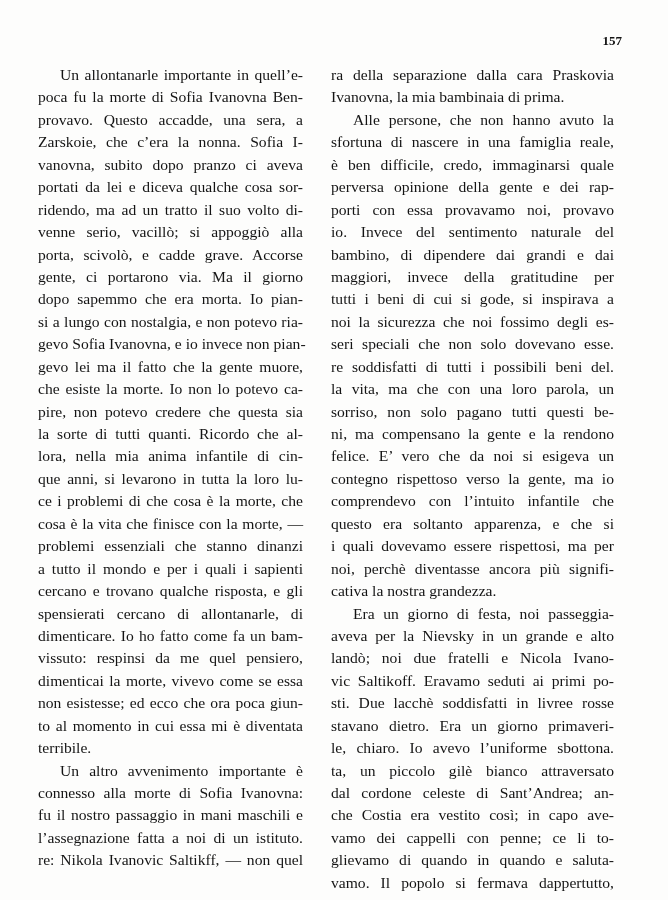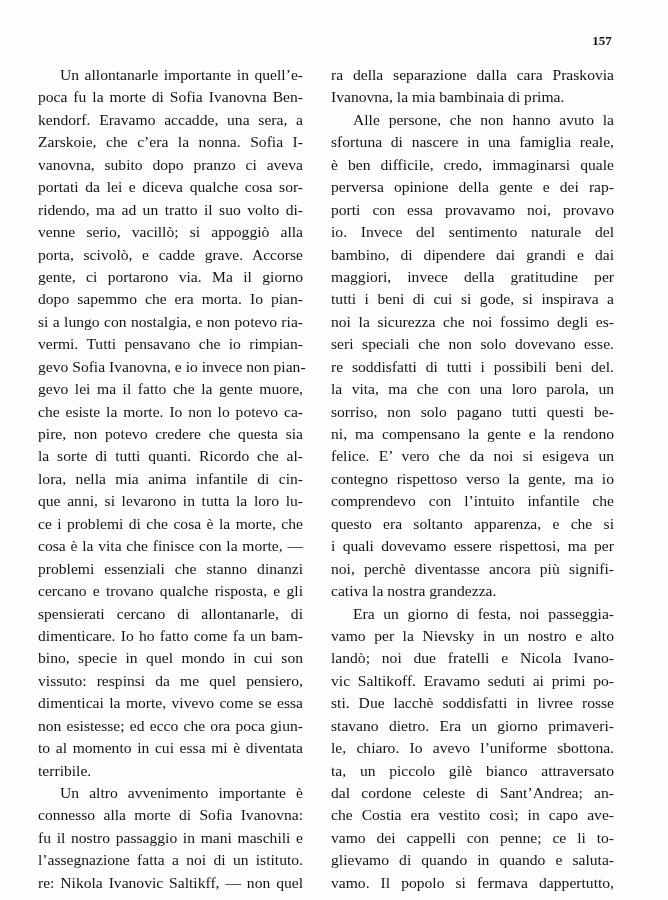--- a/index.html
+++ b/index.html
@@ -5,21 +5,21 @@
   html, body { margin: 0; padding: 0; background: #ffffff; }
   body { width: 668px; height: 900px; position: relative; overflow: hidden; }
   .page {
     position: absolute; left: 0; top: 0; width: 668px; height: 900px;
     background: #fdfdfc;
     color: #141414;
     font-family: "Liberation Serif", "DejaVu Serif", serif;
   }
   .page-number {
     position: absolute; top: 33px; left: 582px; width: 40px;
-    font-size: 13px; font-weight: bold; text-align: center;
+    font-size: 13px; font-weight: bold; text-align: right;
   }
   .column {
     position: absolute; top: 64px;
     font-size: 15.6px; line-height: 22.45px;
   }
   .col-left { left: 38px; width: 265px; }
   .col-right { left: 331px; width: 283px; }
   .line {
     display: block; white-space: nowrap; text-align: justify;
     text-align-last: justify; height: 22.45px; overflow: visible;
@@ -28,45 +28,44 @@
   .line.indent { padding-left: 22px; }
 </style>
 </head>
 <body>
 
 <div class="page">
   <div class="page-number">157</div>
   <div class="column col-left">
       <span class="line indent">Un allontanarle importante in quell’e-</span>
       <span class="line">poca fu la morte di Sofia Ivanovna Ben-</span>
-      <span class="line">kendorf. Eravamo accadde, una sera, a</span>
+      <span class="line">provavo. Questo accadde, una sera, a</span>
       <span class="line">Zarskoie, che c’era la nonna. Sofia I-</span>
       <span class="line">vanovna, subito dopo pranzo ci aveva</span>
       <span class="line">portati da lei e diceva qualche cosa sor-</span>
       <span class="line">ridendo, ma ad un tratto il suo volto di-</span>
       <span class="line">venne serio, vacillò; si appoggiò alla</span>
       <span class="line">porta, scivolò, e cadde grave. Accorse</span>
       <span class="line">gente, ci portarono via. Ma il giorno</span>
       <span class="line">dopo sapemmo che era morta. Io pian-</span>
       <span class="line">si a lungo con nostalgia, e non potevo ria-</span>
-      <span class="line">vermi. Tutti pensavano che io rimpian-</span>
       <span class="line">gevo Sofia Ivanovna, e io invece non pian-</span>
       <span class="line">gevo lei ma il fatto che la gente muore,</span>
       <span class="line">che esiste la morte. Io non lo potevo ca-</span>
       <span class="line">pire, non potevo credere che questa sia</span>
       <span class="line">la sorte di tutti quanti. Ricordo che al-</span>
       <span class="line">lora, nella mia anima infantile di cin-</span>
       <span class="line">que anni, si levarono in tutta la loro lu-</span>
       <span class="line">ce i problemi di che cosa è la morte, che</span>
       <span class="line">cosa è la vita che finisce con la morte, —</span>
       <span class="line">problemi essenziali che stanno dinanzi</span>
+      <span class="line">a tutto il mondo e per i quali i sapienti</span>
       <span class="line">cercano e trovano qualche risposta, e gli</span>
       <span class="line">spensierati cercano di allontanarle, di</span>
       <span class="line">dimenticare. Io ho fatto come fa un bam-</span>
-      <span class="line">bino, specie in quel mondo in cui son</span>
       <span class="line">vissuto: respinsi da me quel pensiero,</span>
       <span class="line">dimenticai la morte, vivevo come se essa</span>
       <span class="line">non esistesse; ed ecco che ora poca giun-</span>
       <span class="line">to al momento in cui essa mi è diventata</span>
       <span class="line last">terribile.</span>
       <span class="line indent">Un altro avvenimento importante è</span>
       <span class="line">connesso alla morte di Sofia Ivanovna:</span>
       <span class="line">fu il nostro passaggio in mani maschili e</span>
       <span class="line">l’assegnazione fatta a noi di un istituto.</span>
       <span class="line">re: Nikola Ivanovic Saltikff, — non quel</span>
@@ -90,21 +89,21 @@
       <span class="line">sorriso, non solo pagano tutti questi be-</span>
       <span class="line">ni, ma compensano la gente e la rendono</span>
       <span class="line">felice. E’ vero che da noi si esigeva un</span>
       <span class="line">contegno rispettoso verso la gente, ma io</span>
       <span class="line">comprendevo con l’intuito infantile che</span>
       <span class="line">questo era soltanto apparenza, e che si</span>
       <span class="line">i quali dovevamo essere rispettosi, ma per</span>
       <span class="line">noi, perchè diventasse ancora più signifi-</span>
       <span class="line last">cativa la nostra grandezza.</span>
       <span class="line indent">Era un giorno di festa, noi passeggia-</span>
-      <span class="line">vamo per la Nievsky in un nostro e alto</span>
+      <span class="line">aveva per la Nievsky in un grande e alto</span>
       <span class="line">landò; noi due fratelli e Nicola Ivano-</span>
       <span class="line">vic Saltikoff. Eravamo seduti ai primi po-</span>
       <span class="line">sti. Due lacchè soddisfatti in livree rosse</span>
       <span class="line">stavano dietro. Era un giorno primaveri-</span>
       <span class="line">le, chiaro. Io avevo l’uniforme sbottona.</span>
       <span class="line">ta, un piccolo gilè bianco attraversato</span>
       <span class="line">dal cordone celeste di Sant’Andrea; an-</span>
       <span class="line">che Costia era vestito così; in capo ave-</span>
       <span class="line">vamo dei cappelli con penne; ce li to-</span>
       <span class="line">glievamo di quando in quando e saluta-</span>

